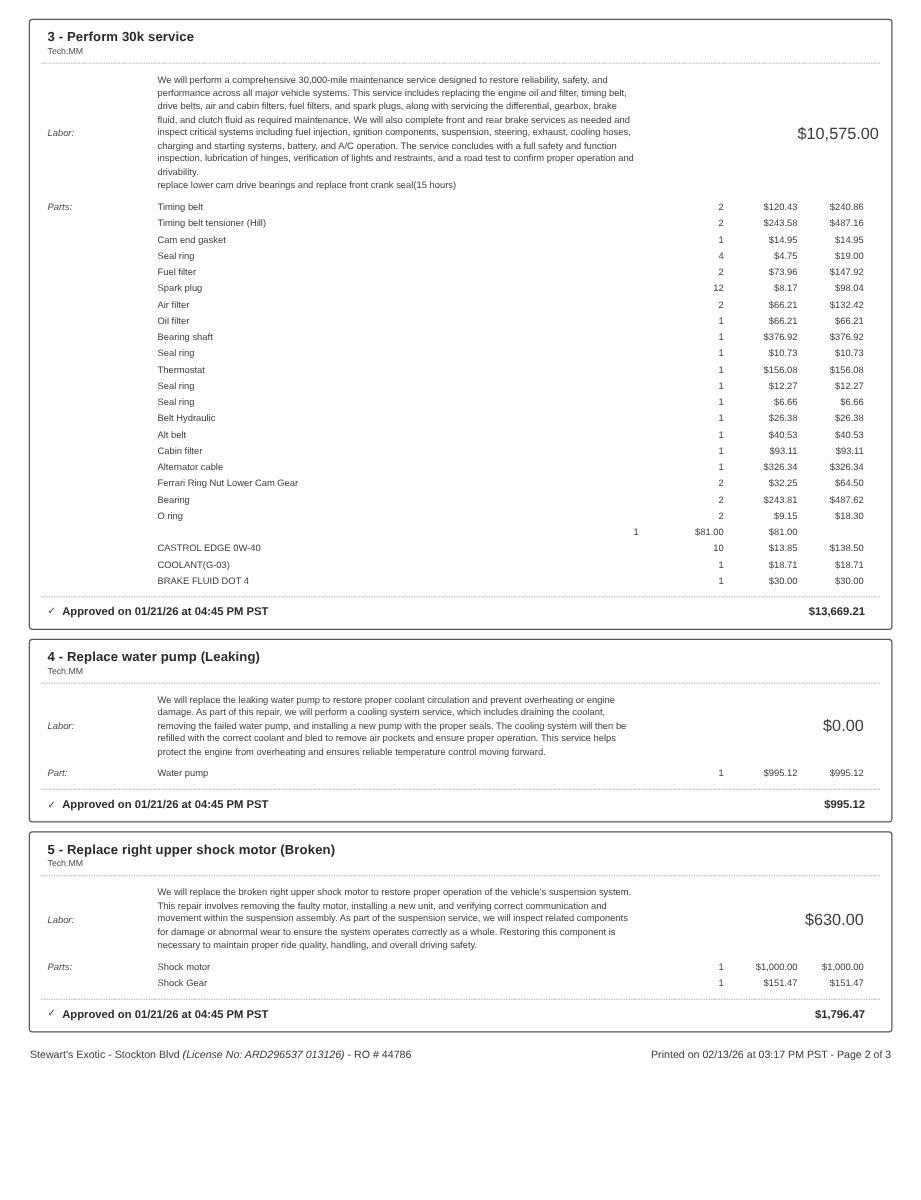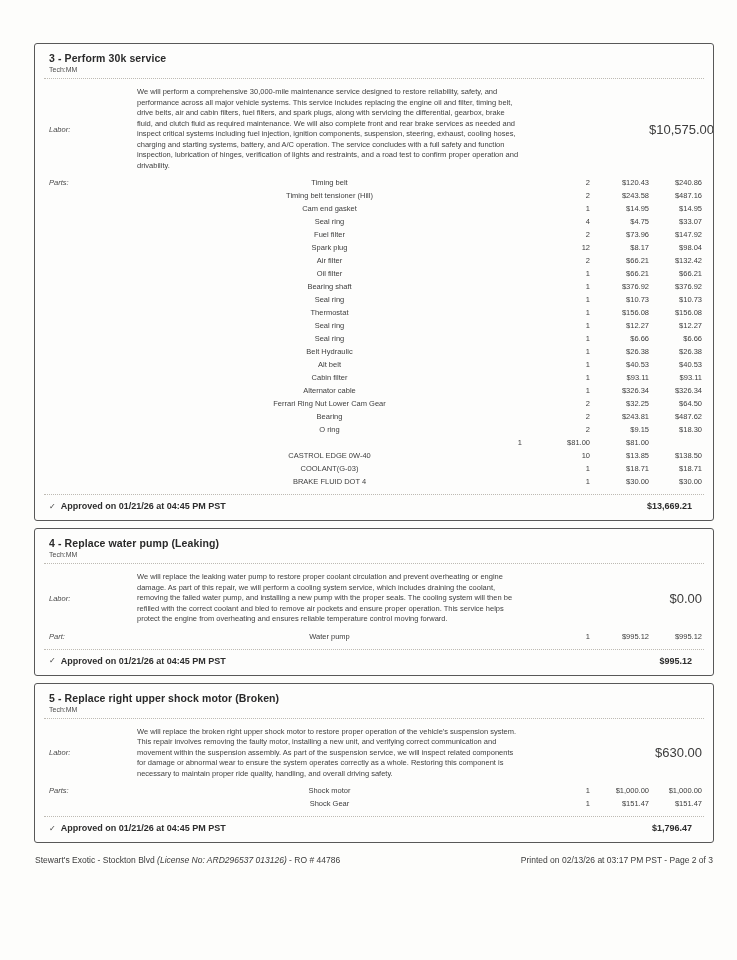--- a/index.html
+++ b/index.html
@@ -3,21 +3,21 @@
 <meta charset="utf-8">
 <style>
   html,body { margin:0; padding:0; }
   body {
     width:737px; height:960px;
     background:#fdfdfb;
     font-family:"Liberation Sans", sans-serif;
     color:#3f3f3f;
     -webkit-font-smoothing:antialiased;
   }
-  .page { padding:15px 23px 0 34px;margin-top:28px; }
+  .page { padding:15px 23px 0 23px; }
 
   .job-box {
     border:1px solid #585858;
     border-radius:3px;
     background:#fdfdfc;
     margin-bottom:7px;
     overflow:hidden;
   }
   .job-box.last { margin-bottom:0; }
 
@@ -32,21 +32,21 @@
     grid-template-columns:88px 385px 68px 59px 53px;
     padding:0 21px 0 14px;
   }
   .labor-row { align-items:center; margin:8px 0 5px 0; }
   .row-label { font-style:italic; font-size:7.5px; color:#4a4a4a; }
   .desc { font-size:7.5px; line-height:10.5px; color:#424242; }
   .desc2 { margin-top:0px; }
   .amount { text-align:right; font-size:13px; color:#3c3c3c; }
 
   .part-row { height:13px; align-items:center; font-size:7.5px; }
-  .part-name { color:#3e3e3e;text-align:center; }
+  .part-name { color:#3e3e3e; }
   .num { text-align:right; color:#3c3c3c; }
 
   .parts-block { margin:2px 0 6px 0; }
 
   .approve-row {
     display:flex; justify-content:space-between; align-items:center;
     padding:6px 21px 9px 14px;
     font-weight:bold; font-size:9px; color:#2d2d2d;
   }
   .approve-left { display:flex; align-items:center; }
@@ -68,20 +68,21 @@
   <section class="job-box">
     <div class="job-head">
       <div class="sec-title">3 - Perform 30k service</div>
       <div class="tech">Tech:MM</div>
     </div>
     <div class="sep"></div>
     <div class="grid labor-row">
       <div class="row-label">Labor:</div>
       <div class="desc">
         <div>We will perform a comprehensive 30,000-mile maintenance service designed to restore reliability, safety, and performance across all major vehicle systems. This service includes replacing the engine oil and filter, timing belt, drive belts, air and cabin filters, fuel filters, and spark plugs, along with servicing the differential, gearbox, brake fluid, and clutch fluid as required maintenance. We will also complete front and rear brake services as needed and inspect critical systems including fuel injection, ignition components, suspension, steering, exhaust, cooling hoses, charging and starting systems, battery, and A/C operation. The service concludes with a full safety and function inspection, lubrication of hinges, verification of lights and restraints, and a road test to confirm proper operation and drivability.</div>
+        <div class="desc2">replace lower cam drive bearings and replace front crank seal(15 hours)</div>
       </div>
       <div class="num"></div>
       <div class="num"></div>
       <div class="amount">$10,575.00</div>
     </div>
     <div class="parts-block">
   <div class="grid part-row">
     <div class="row-label">Parts:</div>
     <div class="part-name">Timing belt</div>
     <div class="num">2</div>
@@ -103,21 +104,21 @@
     <div class="num">1</div>
     <div class="num">$14.95</div>
     <div class="num">$14.95</div>
   </div>
 
   <div class="grid part-row">
     <div class="row-label"></div>
     <div class="part-name">Seal ring</div>
     <div class="num">4</div>
     <div class="num">$4.75</div>
-    <div class="num">$33.07</div>
+    <div class="num">$19.00</div>
   </div>
 
   <div class="grid part-row">
     <div class="row-label"></div>
     <div class="part-name">Fuel filter</div>
     <div class="num">2</div>
     <div class="num">$73.96</div>
     <div class="num">$147.92</div>
   </div>
 

